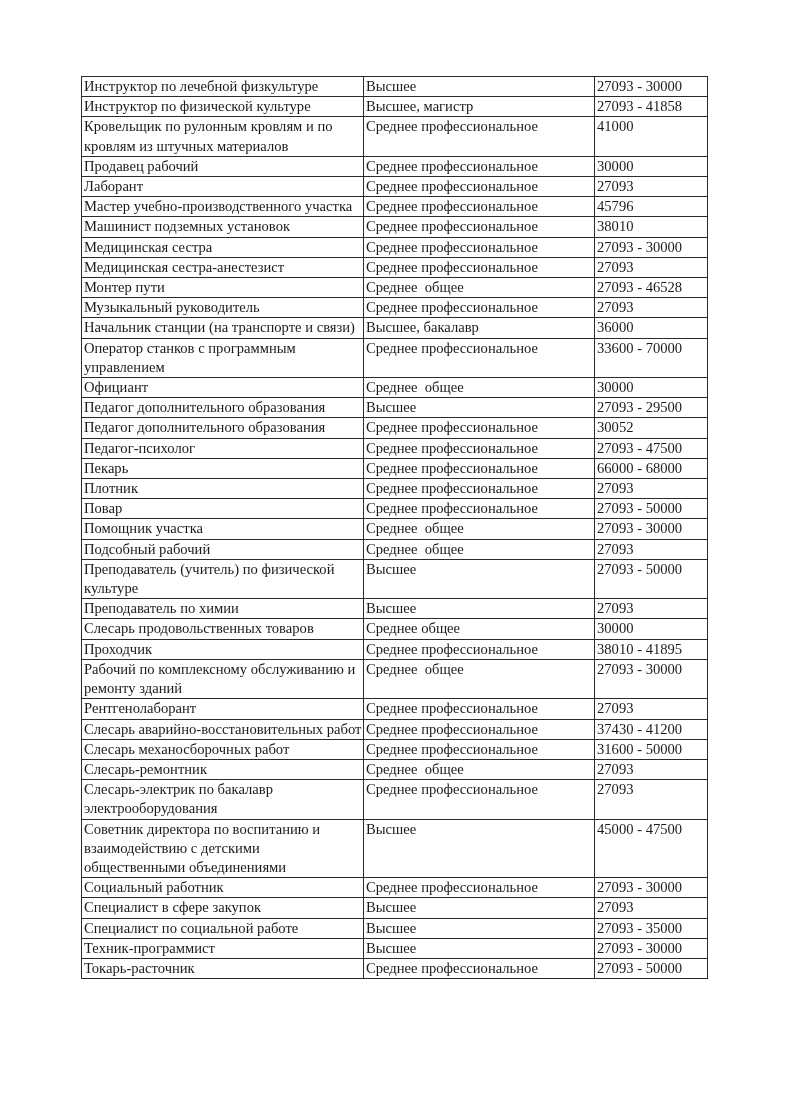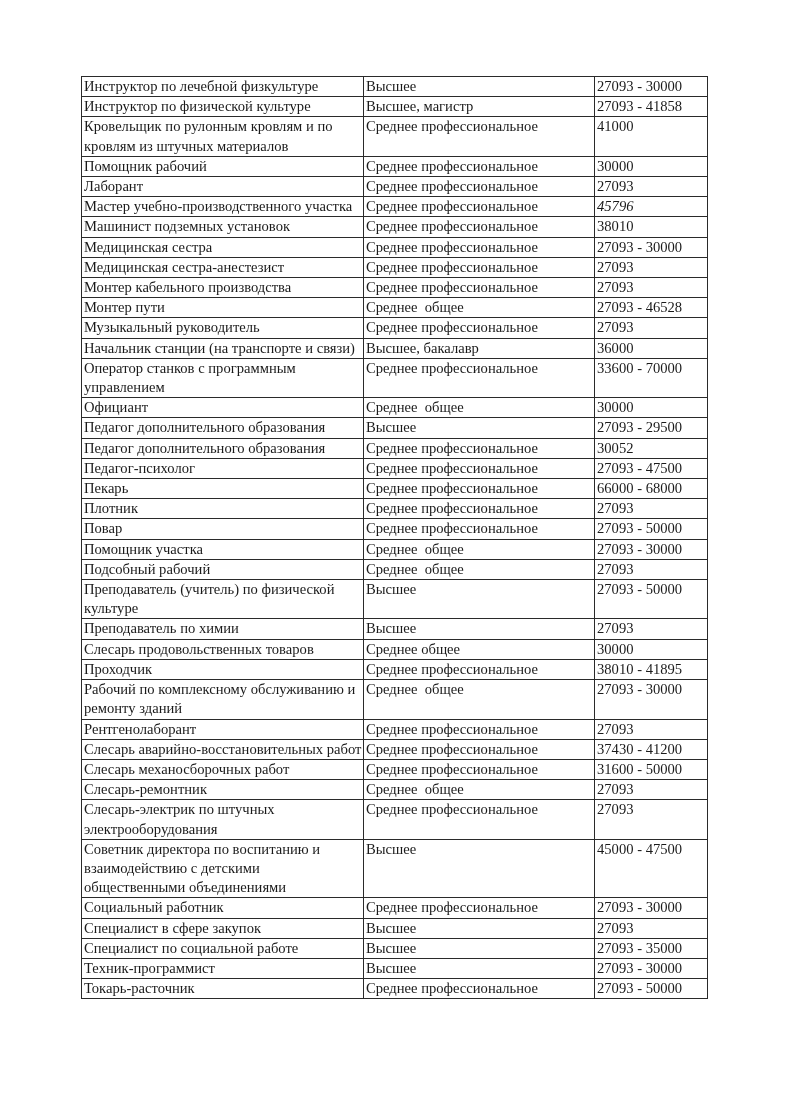--- a/index.html
+++ b/index.html
@@ -62,51 +62,46 @@
           <td style="white-space: pre-wrap;">Инструктор по физической культуре</td>
           <td style="white-space: pre-wrap;">Высшее, магистр</td>
           <td style="white-space: pre-wrap;">27093 - 41858</td>
         </tr>
         <tr>
           <td style="white-space: pre-wrap;">Кровельщик по рулонным кровлям и по кровлям из штучных материалов</td>
           <td style="white-space: pre-wrap;">Среднее профессиональное</td>
           <td style="white-space: pre-wrap;">41000</td>
         </tr>
         <tr>
-          <td style="white-space: pre-wrap;">Помощник рабочий</td>
+          <td style="white-space: pre-wrap;">Продавец рабочий</td>
           <td style="white-space: pre-wrap;">Среднее профессиональное</td>
           <td style="white-space: pre-wrap;">30000</td>
         </tr>
         <tr>
           <td style="white-space: pre-wrap;">Лаборант</td>
           <td style="white-space: pre-wrap;">Среднее профессиональное</td>
           <td style="white-space: pre-wrap;">27093</td>
         </tr>
         <tr>
           <td style="white-space: pre-wrap;">Мастер учебно-производственного участка</td>
           <td style="white-space: pre-wrap;">Среднее профессиональное</td>
-          <td style="white-space: pre-wrap; font-style: italic;">45796</td>
+          <td style="white-space: pre-wrap;">45796</td>
         </tr>
         <tr>
           <td style="white-space: pre-wrap;">Машинист подземных установок</td>
           <td style="white-space: pre-wrap;">Среднее профессиональное</td>
           <td style="white-space: pre-wrap;">38010</td>
         </tr>
         <tr>
           <td style="white-space: pre-wrap;">Медицинская сестра</td>
           <td style="white-space: pre-wrap;">Среднее профессиональное</td>
           <td style="white-space: pre-wrap;">27093 - 30000</td>
         </tr>
         <tr>
           <td style="white-space: pre-wrap;">Медицинская сестра-анестезист</td>
-          <td style="white-space: pre-wrap;">Среднее профессиональное</td>
-          <td style="white-space: pre-wrap;">27093</td>
-        </tr>
-        <tr>
-          <td style="white-space: pre-wrap;">Монтер кабельного производства</td>
           <td style="white-space: pre-wrap;">Среднее профессиональное</td>
           <td style="white-space: pre-wrap;">27093</td>
         </tr>
         <tr>
           <td style="white-space: pre-wrap;">Монтер пути</td>
           <td style="white-space: pre-wrap;">Среднее  общее</td>
           <td style="white-space: pre-wrap;">27093 - 46528</td>
         </tr>
         <tr>
           <td style="white-space: pre-wrap;">Музыкальный руководитель</td>
@@ -207,21 +202,21 @@
           <td style="white-space: pre-wrap;">Слесарь механосборочных работ</td>
           <td style="white-space: pre-wrap;">Среднее профессиональное</td>
           <td style="white-space: pre-wrap;">31600 - 50000</td>
         </tr>
         <tr>
           <td style="white-space: pre-wrap;">Слесарь-ремонтник</td>
           <td style="white-space: pre-wrap;">Среднее  общее</td>
           <td style="white-space: pre-wrap;">27093</td>
         </tr>
         <tr>
-          <td style="white-space: pre-wrap;">Слесарь-электрик по штучных электрооборудования</td>
+          <td style="white-space: pre-wrap;">Слесарь-электрик по бакалавр электрооборудования</td>
           <td style="white-space: pre-wrap;">Среднее профессиональное</td>
           <td style="white-space: pre-wrap;">27093</td>
         </tr>
         <tr>
           <td style="white-space: pre-wrap;">Советник директора по воспитанию и взаимодействию с детскими общественными объединениями</td>
           <td style="white-space: pre-wrap;">Высшее</td>
           <td style="white-space: pre-wrap;">45000 - 47500</td>
         </tr>
         <tr>
           <td style="white-space: pre-wrap;">Социальный работник</td>

